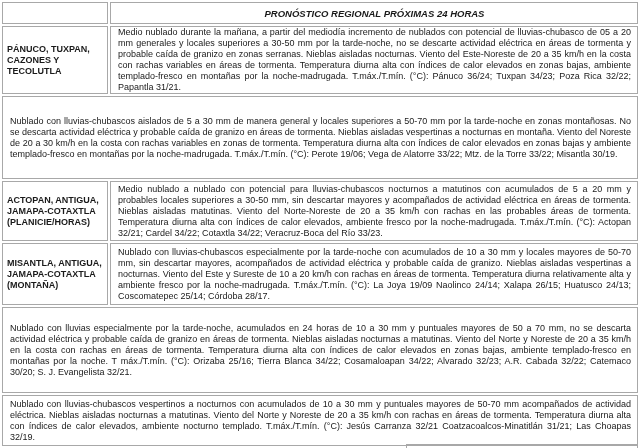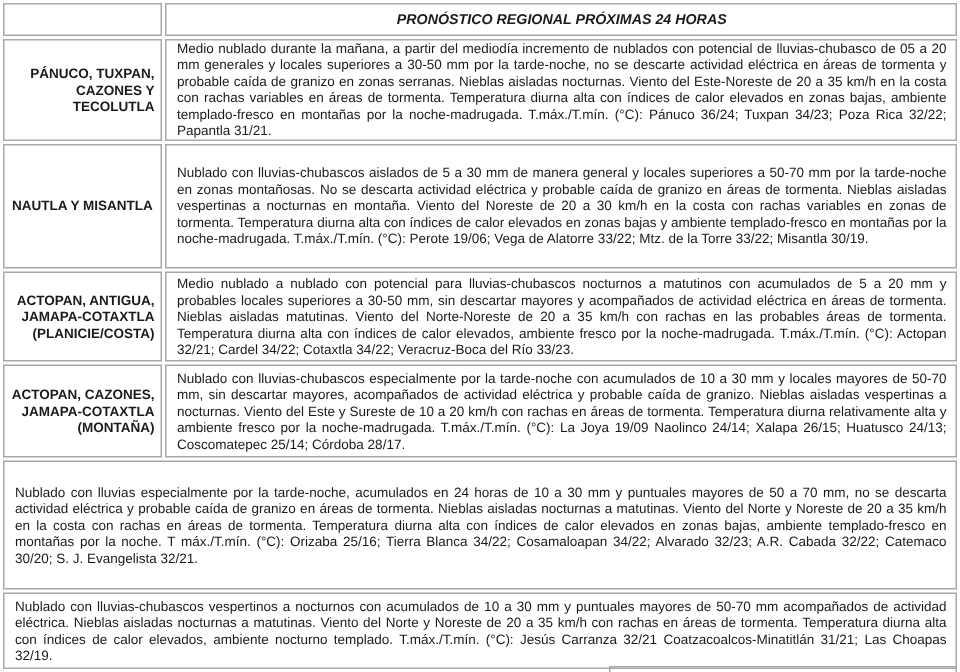--- a/index.html
+++ b/index.html
@@ -19,21 +19,21 @@
   }
   .row{display:flex;gap:2px;flex:0 0 auto;}
   .cell{
     border:1px solid #a8a8a8;
     background:#ffffff;
     box-sizing:border-box;
   }
   .region{
     width:106px;flex:0 0 106px;
     display:flex;align-items:center;justify-content:center;
-    text-align:right;
+    text-align:left;
     font-weight:bold;font-size:9px;line-height:11px;
     padding:2px 4px;
   }
   .text{
     flex:1;
     display:flex;align-items:center;
     font-size:9px;line-height:11px;
     padding:2px 6px 2px 7px;
   }
   .text .para{width:100%;text-align:justify;}
@@ -73,35 +73,34 @@
     </div>
 
     <div class="row h-r1">
       <div class="cell region">PÁNUCO, TUXPAN, CAZONES Y TECOLUTLA</div>
       <div class="cell text">
         <div class="para">Medio nublado durante la mañana,  a partir del mediodía incremento de nublados con potencial de lluvias-chubasco de 05 a 20 mm generales y locales superiores a 30-50 mm por la tarde-noche, no se descarte actividad eléctrica en áreas de tormenta y probable caída de granizo en zonas serranas. Nieblas aisladas nocturnas. Viento del Este-Noreste de 20 a 35 km/h en la costa con rachas variables en áreas de tormenta. Temperatura diurna alta con índices de calor elevados en zonas bajas, ambiente templado-fresco en montañas por la noche-madrugada. T.máx./T.mín. (°C): Pánuco 36/24; Tuxpan 34/23; Poza Rica 32/22; Papantla 31/21.</div>
       </div>
     </div>
 
     <div class="row h-r2">
-      <div class="cell region">NAUTLA Y MISANTLA</div>
       <div class="cell text">
         <div class="para">Nublado con lluvias-chubascos aislados de 5 a 30 mm de manera general y locales superiores a 50-70 mm por la tarde-noche en zonas montañosas. No se descarta actividad eléctrica y probable caída de granizo en áreas de tormenta. Nieblas aisladas vespertinas a nocturnas en montaña. Viento del Noreste de 20 a 30 km/h en la costa con rachas variables en zonas de tormenta. Temperatura diurna alta con índices de calor elevados en zonas bajas y ambiente templado-fresco en montañas por la noche-madrugada. T.máx./T.mín. (°C): Perote 19/06; Vega de Alatorre 33/22; Mtz. de la Torre 33/22; Misantla 30/19.</div>
       </div>
     </div>
 
     <div class="row h-r3">
-      <div class="cell region">ACTOPAN, ANTIGUA, JAMAPA-COTAXTLA (PLANICIE/COSTA)</div>
+      <div class="cell region">ACTOPAN, ANTIGUA, JAMAPA-COTAXTLA (PLANICIE/HORAS)</div>
       <div class="cell text">
         <div class="para">Medio nublado a nublado con potencial para lluvias-chubascos nocturnos a matutinos con acumulados de 5 a 20 mm y probables locales superiores a 30-50 mm, sin descartar mayores y acompañados de actividad eléctrica en áreas de tormenta. Nieblas aisladas matutinas. Viento del Norte-Noreste de 20 a 35 km/h con rachas en las probables áreas de tormenta. Temperatura diurna alta con índices de calor elevados, ambiente fresco por la noche-madrugada. T.máx./T.mín. (°C): Actopan 32/21; Cardel 34/22; Cotaxtla 34/22; Veracruz-Boca del Río 33/23.</div>
       </div>
     </div>
 
     <div class="row h-r4">
-      <div class="cell region">ACTOPAN, CAZONES, JAMAPA-COTAXTLA (MONTAÑA)</div>
+      <div class="cell region">MISANTLA, ANTIGUA, JAMAPA-COTAXTLA (MONTAÑA)</div>
       <div class="cell text">
         <div class="para">Nublado con lluvias-chubascos especialmente por la tarde-noche con acumulados de 10 a 30 mm y locales mayores de 50-70 mm, sin descartar mayores,  acompañados de actividad eléctrica y probable caída de granizo. Nieblas aisladas vespertinas a nocturnas. Viento del Este y Sureste de 10 a 20 km/h con rachas en áreas de tormenta. Temperatura diurna relativamente alta y ambiente fresco por la noche-madrugada. T.máx./T.mín. (°C): La Joya 19/09 Naolinco 24/14; Xalapa 26/15; Huatusco 24/13; Coscomatepec 25/14; Córdoba 28/17.</div>
       </div>
     </div>
 
     <div class="row h-r5">
       <div class="cell text">
         <div class="para">Nublado con lluvias especialmente por la tarde-noche, acumulados en 24 horas de 10 a 30 mm y puntuales mayores de 50 a 70 mm, no se descarta actividad eléctrica y probable caída de granizo en áreas de tormenta. Nieblas aisladas nocturnas a matutinas. Viento del Norte y Noreste de 20 a 35 km/h en la costa con rachas en áreas de tormenta. Temperatura diurna alta con índices de calor elevados en zonas bajas, ambiente templado-fresco en montañas por la noche. T máx./T.mín. (°C): Orizaba 25/16; Tierra Blanca 34/22; Cosamaloapan 34/22; Alvarado 32/23; A.R. Cabada 32/22; Catemaco 30/20; S. J. Evangelista 32/21.</div>
       </div>
     </div>

